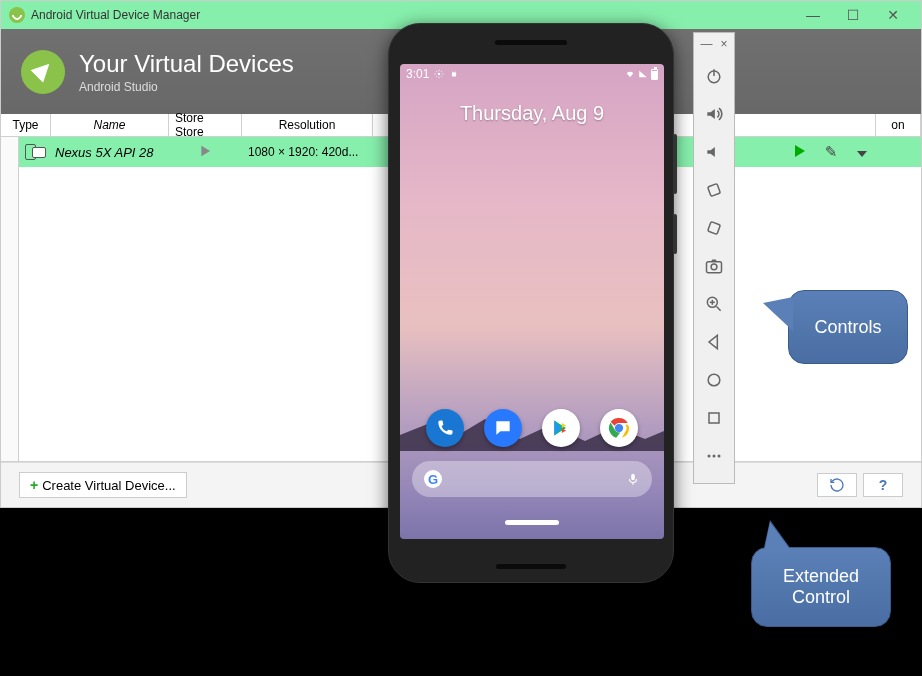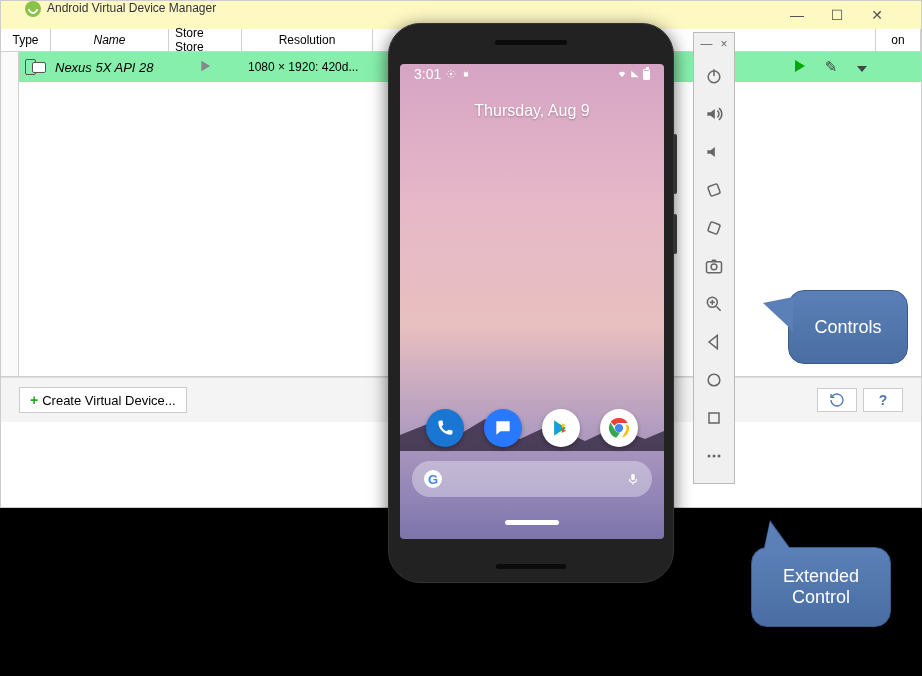--- a/index.html
+++ b/index.html
@@ -1,20 +1,20 @@
 <!DOCTYPE html>
 <html><head>
 <meta charset="utf-8">
 <style>
 * { margin: 0; padding: 0; box-sizing: border-box; font-family: "Segoe UI", Tahoma, sans-serif; }
 body { width: 922px; height: 676px; background: #000; overflow: hidden; position: relative; }
 
 
 .main-window { position: absolute; left: 0; top: 0; width: 922px; height: 508px; background: #fff; border: 1px solid #ccc; }
-.titlebar { height: 28px; display: flex; padding: 0 24px; font-size: 12px; background: #fef9c3; }
+.titlebar { height: 28px; display: flex; align-items: center; padding: 0 8px; font-size: 12px; background: #86efac; }
 .titlebar .tb-icon { width: 16px; height: 16px; border-radius: 50%; background: #8bc34a; margin-right: 6px; display: flex; align-items: center; justify-content: center; }
 .titlebar .tb-icon::after { content: ""; width: 6px; height: 6px; border: 2px solid #fff; border-radius: 50%; border-top-color: transparent; border-left-color: transparent; transform: rotate(45deg); }
 .titlebar .title { flex: 1; color: #333; }
 .winbtn { width: 40px; height: 28px; display: flex; align-items: center; justify-content: center; color: #555; font-size: 14px; cursor: pointer; }
 
 
 .header-band { height: 85px; background: linear-gradient(#707070, #686868); display: flex; align-items: center; padding-left: 20px; }
 .as-logo { width: 44px; height: 44px; border-radius: 50%; background: #8bc34a; position: relative; margin-right: 14px; }
 .as-logo::before { content: ""; position: absolute; left: 50%; top: 50%; width: 18px; height: 18px; transform: translate(-50%, -60%) rotate(45deg); background: #fff; clip-path: polygon(50% 0, 100% 100%, 0 100%); }
 .header-title { color: #fff; font-size: 24px; font-weight: 300; }
@@ -69,28 +69,28 @@
 .emu-btn.filled svg { fill: #666; stroke: none; }
 
 
 .phone { position: absolute; left: 388px; top: 23px; width: 286px; height: 560px; background: #222; border-radius: 32px; box-shadow: 0 4px 18px rgba(0,0,0,.6); border: 1px solid #333; }
 .phone::before { content: ""; position: absolute; top: 16px; left: 50%; transform: translateX(-50%); width: 72px; height: 5px; background: #0b0b0b; border-radius: 3px; }
 .phone::after { content: ""; position: absolute; bottom: 13px; left: 50%; transform: translateX(-50%); width: 70px; height: 5px; background: #0b0b0b; border-radius: 3px; }
 .phone .volbtn { position: absolute; right: -4px; top: 110px; width: 4px; height: 60px; background: #333; border-radius: 2px; }
 .phone .pwrbtn { position: absolute; right: -4px; top: 190px; width: 4px; height: 40px; background: #333; border-radius: 2px; }
 .screen { position: absolute; left: 11px; top: 40px; width: 264px; height: 475px; border-radius: 4px; overflow: hidden;
   background: linear-gradient(180deg, #d6a4c4 0%, #e6b8c8 30%, #e9c0c0 55%, #b69fc0 75%, #9486b8 90%, #7c74aa 100%); }
-.statusbar { height: 20px; display: flex; align-items: center; padding: 0 14px; font-size: 14px; color: #fff; text-align: right; }
+.statusbar { height: 20px; display: flex; align-items: center; padding: 0 6px; font-size: 12px; color: #fff; text-align: right; }
 .statusbar .sb-left { display: flex; gap: 5px; align-items: center; }
 .statusbar .sb-right { margin-left: auto; display: flex; gap: 3px; align-items: center; }
 .statusbar svg { width: 10px; height: 10px; fill: #fff; }
 .sb-batt { width: 7px; height: 11px; border: 1px solid #fff; border-radius: 1px; position: relative; }
 .sb-batt::before { content: ""; position: absolute; top: -3px; left: 2px; width: 3px; height: 2px; background: #fff; }
 .sb-batt::after { content: ""; position: absolute; bottom: 0; left: 0; right: 0; height: 80%; background: #fff; }
-.datetime { text-align: center; color: #fff; font-size: 16px; margin-top: 18px; text-shadow: 0 1px 2px rgba(0,0,0,.3); font-family: "Segoe UI", sans-serif; }
+.datetime { text-align: center; color: #fff; font-size: 20px; margin-top: 18px; text-shadow: 0 1px 2px rgba(0,0,0,.3); font-family: "Segoe UI", sans-serif; }
 
 
 .mountains { position: absolute; bottom: 88px; left: 0; right: 0; height: 38px; }
 .mountains svg { width: 100%; height: 100%; display: block; }
 
 
 .app-row { position: absolute; bottom: 92px; left: 0; right: 0; display: flex; justify-content: center; gap: 20px; }
 .app-ico { width: 38px; height: 38px; border-radius: 50%; display: flex; align-items: center; justify-content: center; box-shadow: 0 2px 4px rgba(0,0,0,.3); }
 .app-phone { background: #1976d2; }
 .app-msg { background: #2979ff; }
@@ -121,20 +121,27 @@
 
 <div class="main-window">
   <div class="titlebar">
     <div class="tb-icon"></div>
     <div class="title">Android Virtual Device Manager</div>
     <div class="winbtn">—</div>
     <div class="winbtn">☐</div>
     <div class="winbtn close">✕</div>
   </div>
 
+  <div class="header-band">
+    <div class="as-logo"></div>
+    <div>
+      <div class="header-title">Your Virtual Devices</div>
+      <div class="header-sub">Android Studio</div>
+    </div>
+  </div>
 
   <div class="tbl-head">
     <div class="col col-type">Type</div>
     <div class="col col-name">Name</div>
     <div class="col col-play">Store Store</div>
     <div class="col col-res">Resolution</div>
     <div class="col col-mid"></div>
     <div class="col col-onmid">on</div>
   </div>
 

